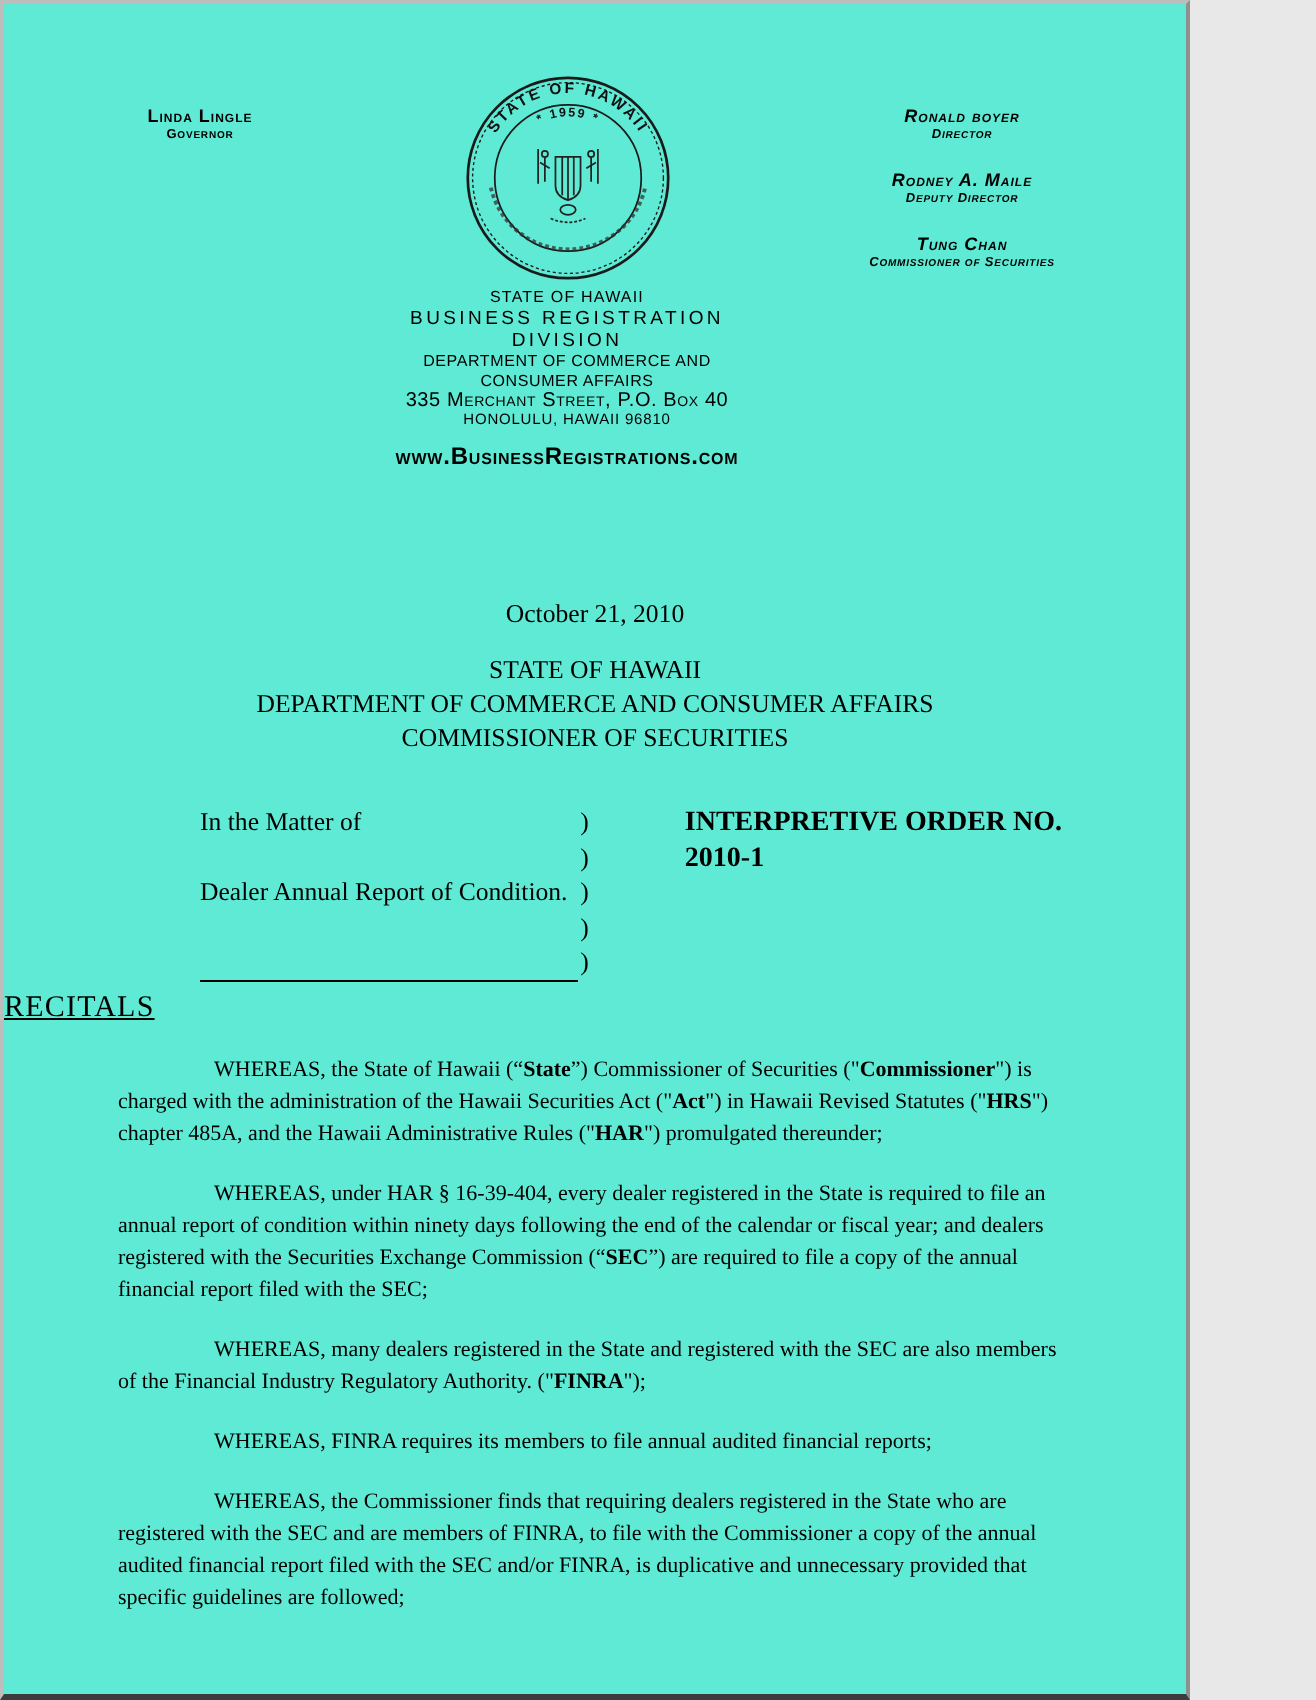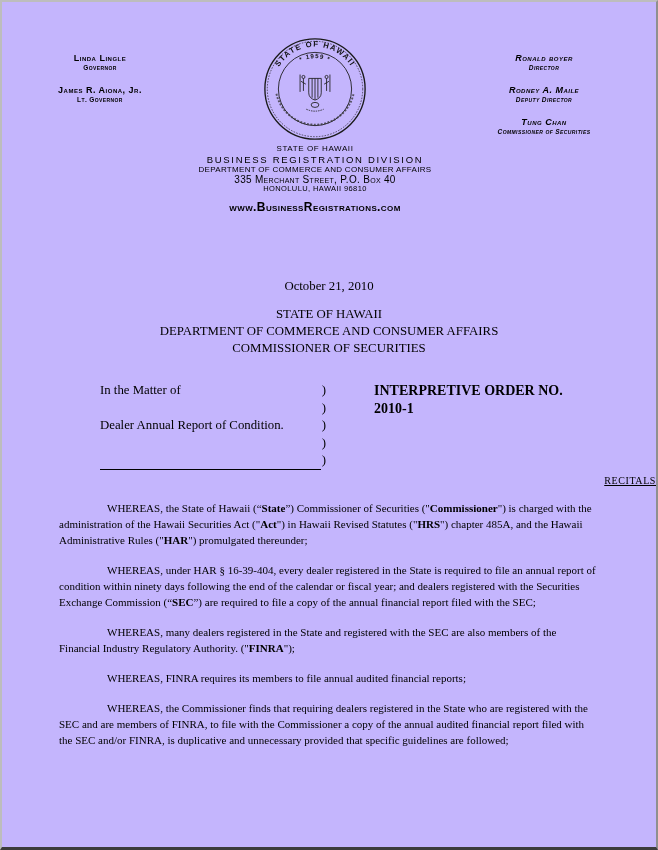--- a/index.html
+++ b/index.html
@@ -1,17 +1,17 @@
 <!DOCTYPE html>
 <html><head>
 <meta charset="utf-8">
 <style>
   html,body { margin:0; padding:0; background:#e8e8e8; }
   .page {
-    width:658px; height:850px; box-sizing:border-box; background:#c4b5fd;
+    width:595px; height:850px; box-sizing:border-box; background:#5eead4;
     border-top:2px solid #bdbdbd; border-left:2px solid #bdbdbd;
     border-right:2px solid #8f8f8f; border-bottom:3px solid #3c3c3c;
     font-family:"Liberation Serif", serif; color:#000; overflow:hidden;
     position:relative;
   }
   
   .lh { display:flex; padding:34px 10px 0 10px; }
   .lh-col-left  { width:176px; padding-top:17px; }
   .lh-col-right { width:204px; padding-top:17px;font-style:italic; }
   .lh-col-center{ flex:1; display:flex; flex-direction:column; align-items:center; }
@@ -35,40 +35,36 @@
                   letter-spacing:0.4px; margin-top:9px; line-height:11px; }
   
   .doc-date { text-align:center; margin-top:66px; font-size:12.8px; }
   .doc-title { text-align:center; margin-top:12px; font-size:12.8px; line-height:17px; }
   .caption-section { display:flex; margin:25px 58px 0 58px; font-size:12.8px; }
   .caption-left { width:234px;margin-left:40px; }
   .caption-row { display:flex; justify-content:space-between; line-height:17.5px; min-height:17.5px; }
   .cap-text { white-space:pre; }
   .caption-row.underline .cap-text { flex:1; border-bottom:1px solid #000; margin-right:1px; }
   .caption-order { margin-left:48px; font-weight:bold; font-size:14px; line-height:17.5px; }
-  .recitals-heading { text-align:right; margin-top:5px; font-size:10px;
+  .recitals-heading { text-align:left; margin-top:5px; font-size:15px;
                       text-decoration:underline; letter-spacing:0.6px; }
   .recitals-body { margin:14px 57px 0 57px; font-size:11px; line-height:16px; }
   .recitals-body p { margin:0 0 14px 0; text-indent:48px; }
   .recitals-body b { font-weight:bold; }
 </style>
 </head>
 <body>
 
 <div class="page">
 
   <div class="lh">
     <div class="lh-col-left" id="officials-left">
         <div class="official">
           <div class="official-name">Linda Lingle</div>
           <div class="official-title">Governor</div>
-        </div>
-        <div class="official">
-          <div class="official-name">James R. Aiona, Jr.</div>
-          <div class="official-title">Lt. Governor</div>
         </div>
       </div>
 
     <div class="lh-col-center">
       <svg class="seal" width="106" height="106" viewBox="0 0 110 110" aria-hidden="true">
         <circle cx="55" cy="55" r="52" fill="none" stroke="#1a1a1a" stroke-width="1.4"></circle>
         <circle cx="55" cy="55" r="49.5" fill="none" stroke="#1a1a1a" stroke-width="0.7" stroke-dasharray="1.6 1.4"></circle>
         <circle cx="55" cy="55" r="38" fill="none" stroke="#1a1a1a" stroke-width="0.9"></circle>
         <path id="sealTopArc" d="M 11 55 A 44 44 0 0 1 99 55" fill="none"></path>
         <path id="sealYearArc" d="M 23 55 A 32 32 0 0 1 87 55" fill="none"></path>

